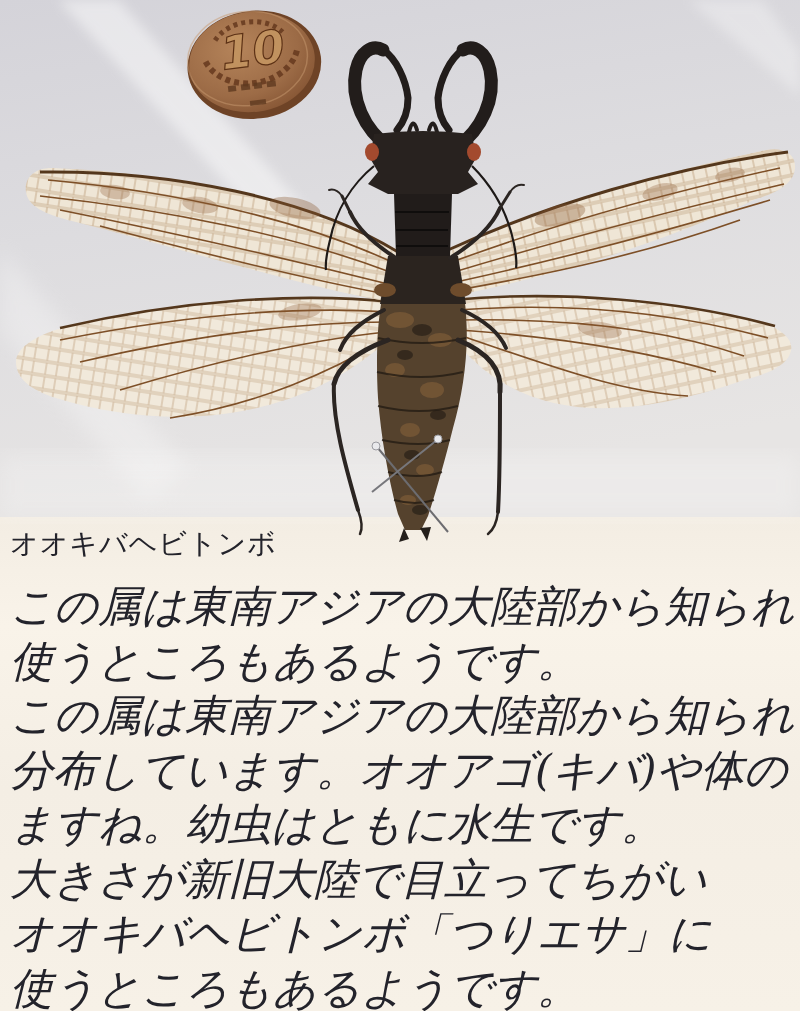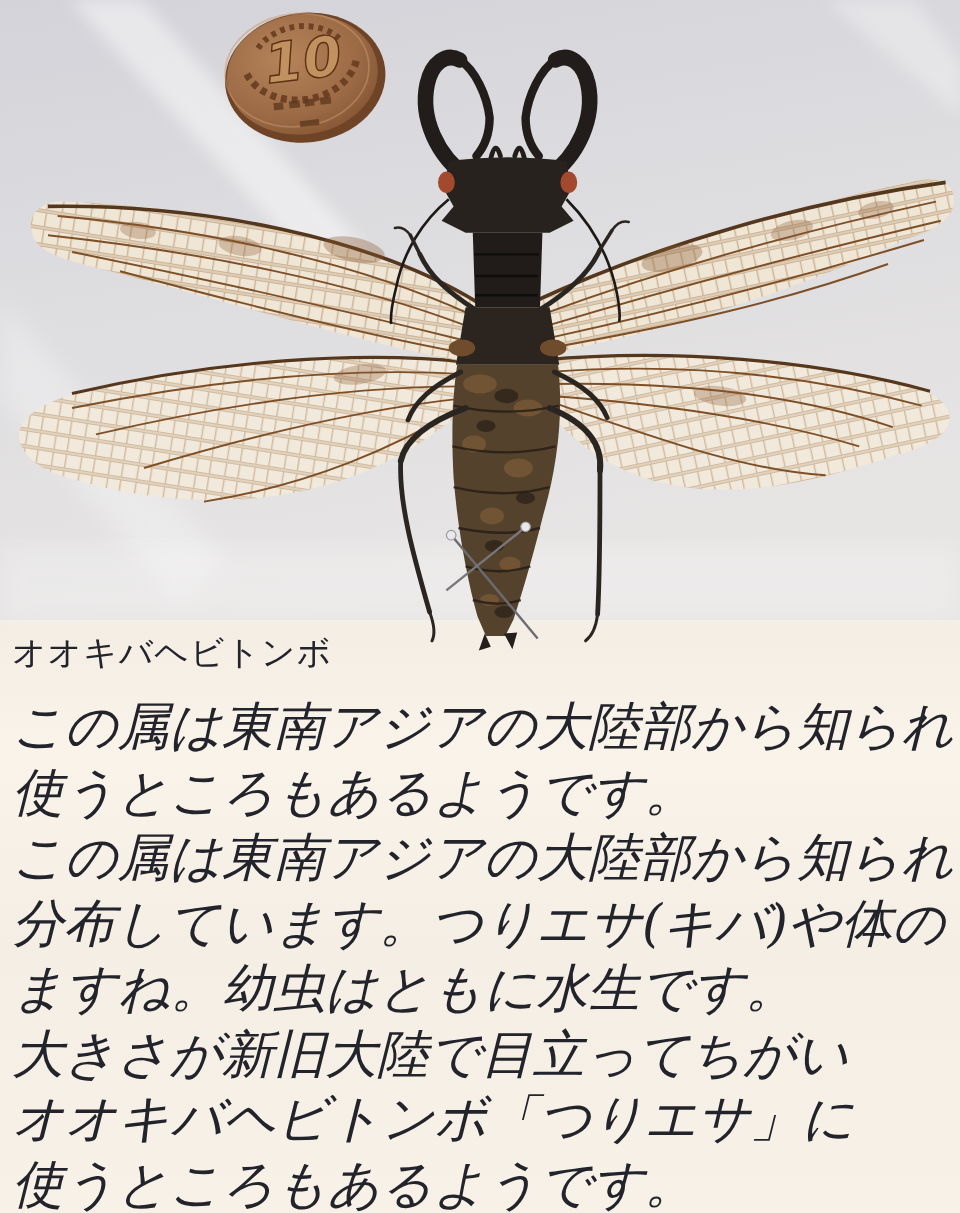--- a/index.html
+++ b/index.html
@@ -212,20 +212,20 @@
         <circle cx="438" cy="439" r="4" fill="#e9e9ec" stroke="#9a9aa0" stroke-width="1"></circle>
       </g>
     </g>
   </svg>
 
   <div class="caption">
     <div class="title">オオキバヘビトンボ</div>
     <div class="line">この属は東南アジアの大陸部から知られ</div>
     <div class="line">使うところもあるようです。</div>
     <div class="line">この属は東南アジアの大陸部から知られ</div>
-    <div class="line">分布しています。つりエサ(キバ)や体の</div>
+    <div class="line">分布しています。オオアゴ(キバ)や体の</div>
     <div class="line">ますね。幼虫はともに水生です。</div>
     <div class="line">大きさが新旧大陸で目立ってちがい</div>
     <div class="line">オオキバヘビトンボ「つりエサ」に</div>
     <div class="line">使うところもあるようです。</div>
   </div>
 
 </div>
 
 </body></html>

